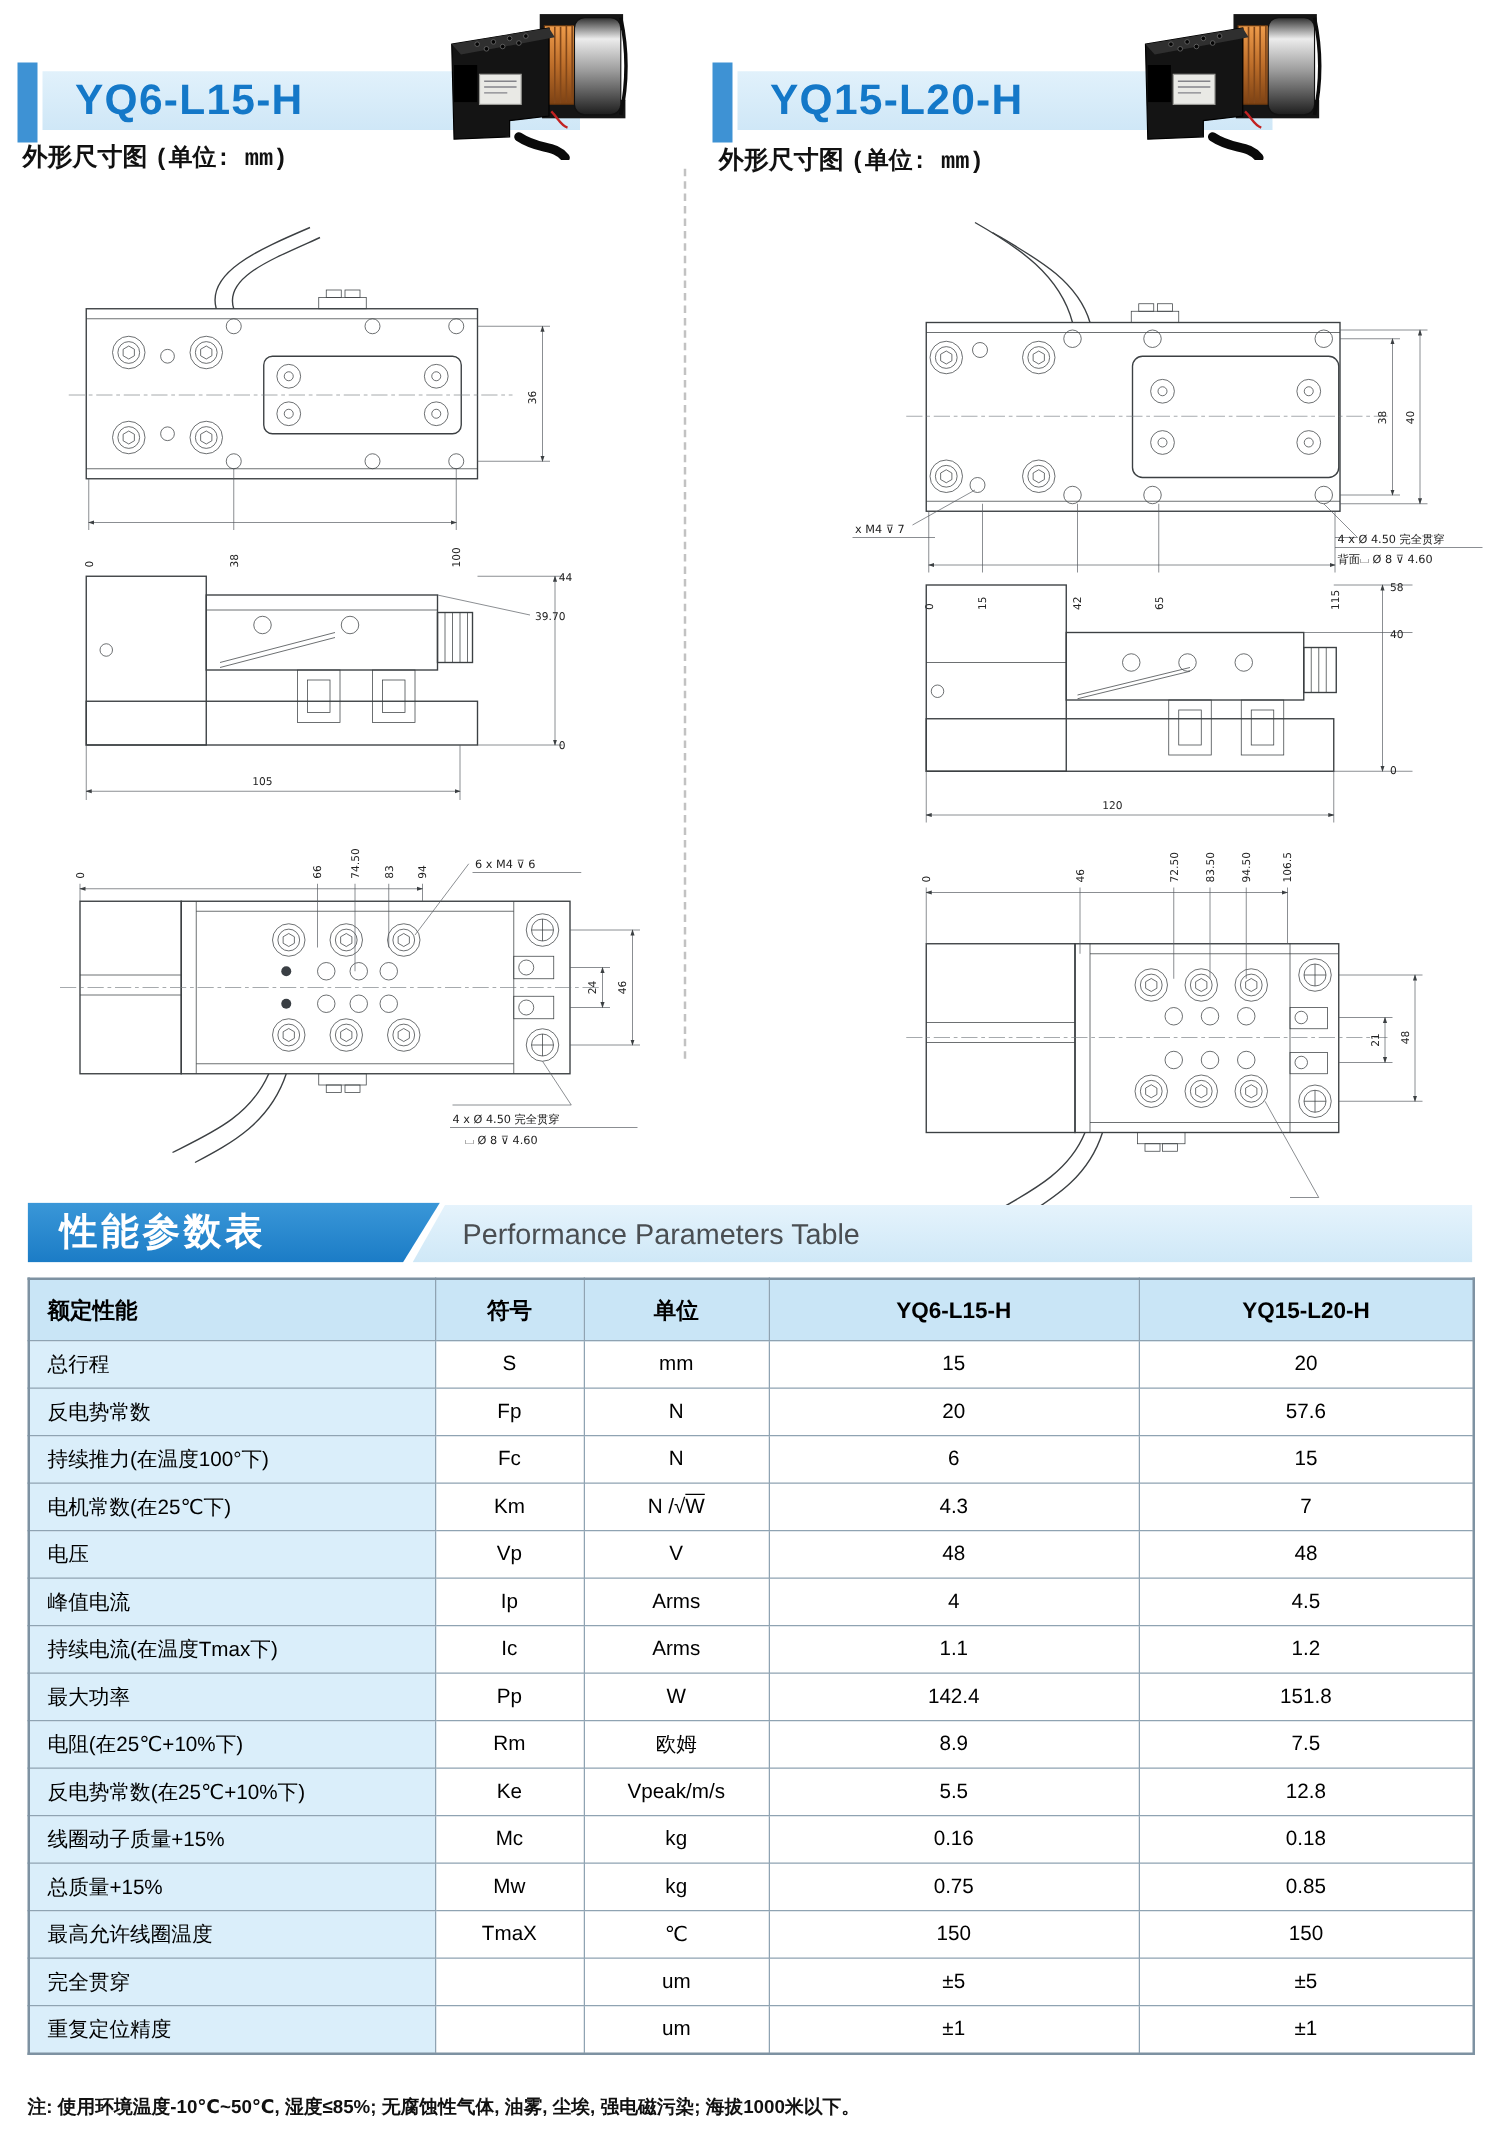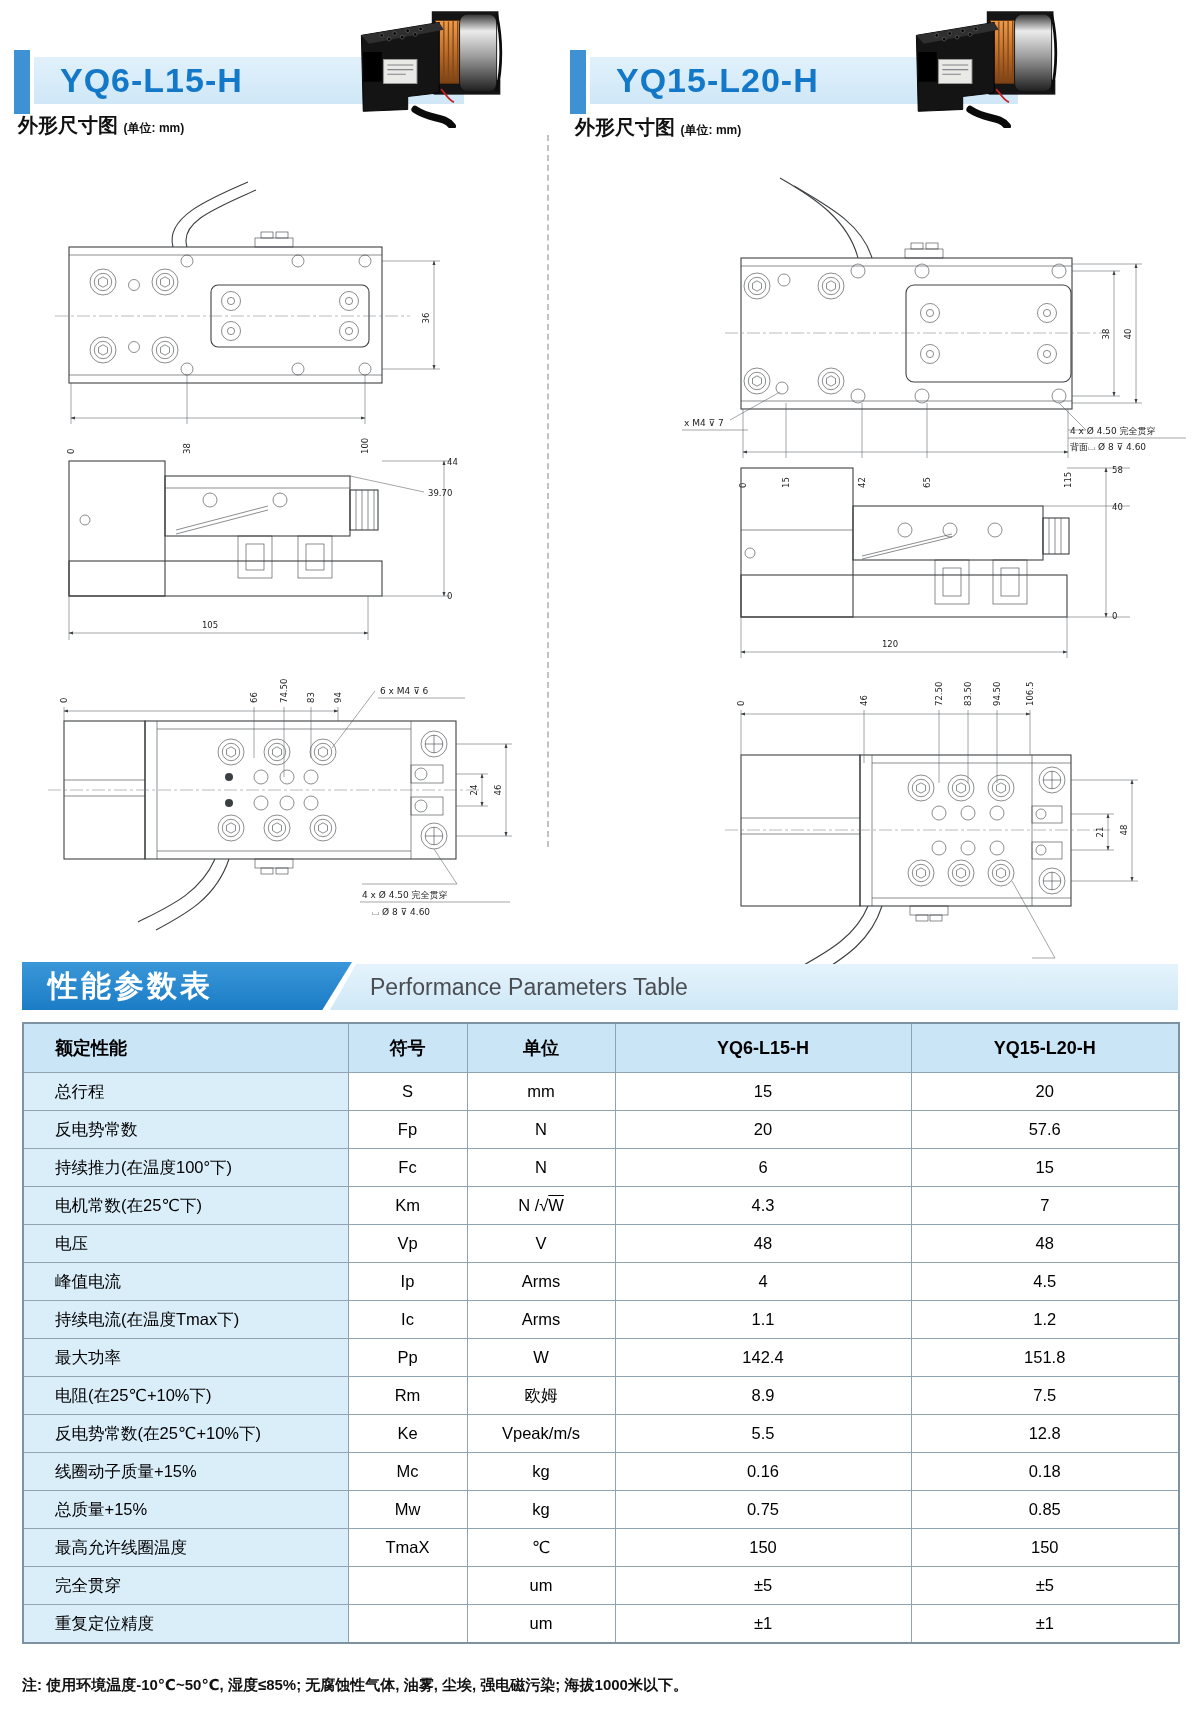--- a/index.html
+++ b/index.html
@@ -4,21 +4,21 @@
 <style>
   html,body{margin:0;padding:0;background:#ffffff;}
   body{width:1200px;height:1723px;position:relative;font-family:"Liberation Sans","DejaVu Sans",sans-serif;overflow:hidden;}
 
   
   .prod-header{position:absolute;top:45px;height:80px;}
   .accent-bar{position:absolute;top:5px;width:16px;height:64px;background:#3e92d4;}
   .title-band{position:absolute;top:12px;height:47px;background:linear-gradient(180deg,#e1f1fb,#cfe7f7);}
   .prod-title{font-size:34px;font-weight:bold;color:#1478c8;line-height:47px;padding-left:26px;letter-spacing:1px;white-space:nowrap;}
   .caption{position:absolute;font-size:20px;font-weight:bold;color:#111;white-space:nowrap;}
-  .caption .unit{font-size:12px;font-weight:bold;}
+  .caption .unit{font-size:19px;font-weight:bold;font-family:Liberation Mono, monospace;}
   .photo{position:absolute;top:2px;width:178px;height:126px;}
 
   .divider{position:absolute;left:547px;top:135px;height:712px;border-left:2px dashed #c2c2c2;width:0;}
 
   
   .cad{position:absolute;}
   .s{stroke:#3c4043;stroke-width:1.1;fill:none;}
   .t{stroke:#3c4043;stroke-width:.6;fill:none;}
   .d{stroke:#565b60;stroke-width:.55;fill:none;}
   .cl{stroke:#70767c;stroke-width:.5;fill:none;stroke-dasharray:13 3 3 3;}
@@ -30,21 +30,21 @@
   .banner{position:absolute;left:22px;top:962px;width:1156px;height:48px;}
   .banner-band{position:absolute;left:308px;top:2px;width:848px;height:46px;background:linear-gradient(180deg,#e5f3fc,#cfe8f7);clip-path:polygon(26px 0,100% 0,100% 100%,0 100%);}
   .banner-blue{position:absolute;left:0;top:0;width:330px;height:48px;background:linear-gradient(180deg,#3a97d8,#1b7cc6);clip-path:polygon(0 0,100% 0,91% 100%,0 100%);}
   .banner-zh{color:#fff;font-size:30px;font-weight:bold;line-height:48px;padding-left:26px;letter-spacing:3px;}
   .banner-en{position:absolute;left:348px;top:2px;height:46px;line-height:46px;font-size:23px;color:#4a4e52;}
 
   
   table.params{position:absolute;left:22px;top:1022px;width:1156px;border-collapse:collapse;table-layout:fixed;border:2px solid #7e92a2;}
   table.params th,table.params td{border:1px solid #8fa3b2;color:#000;}
   table.params th{height:46px;background:#c9e5f6;font-size:18px;font-weight:bold;text-align:center;}
-  table.params th.c-label,table.params td.c-label{text-align:left;padding-left:31px;}
+  table.params th.c-label,table.params td.c-label{text-align:left;padding-left:14px;}
   table.params td{height:35px;font-size:16.5px;text-align:center;font-weight:normal;}
   table.params td.c-label{background:#daeefa;}
   .col1{width:325px;} .col2{width:119px;} .col3{width:148px;} .col4{width:296px;} .col5{width:268px;}
   .ovl{text-decoration:overline;}
 
   .note{position:absolute;left:22px;top:1676px;font-size:15px;font-weight:600;color:#111;}
 </style>
 </head>
 <body>
 

